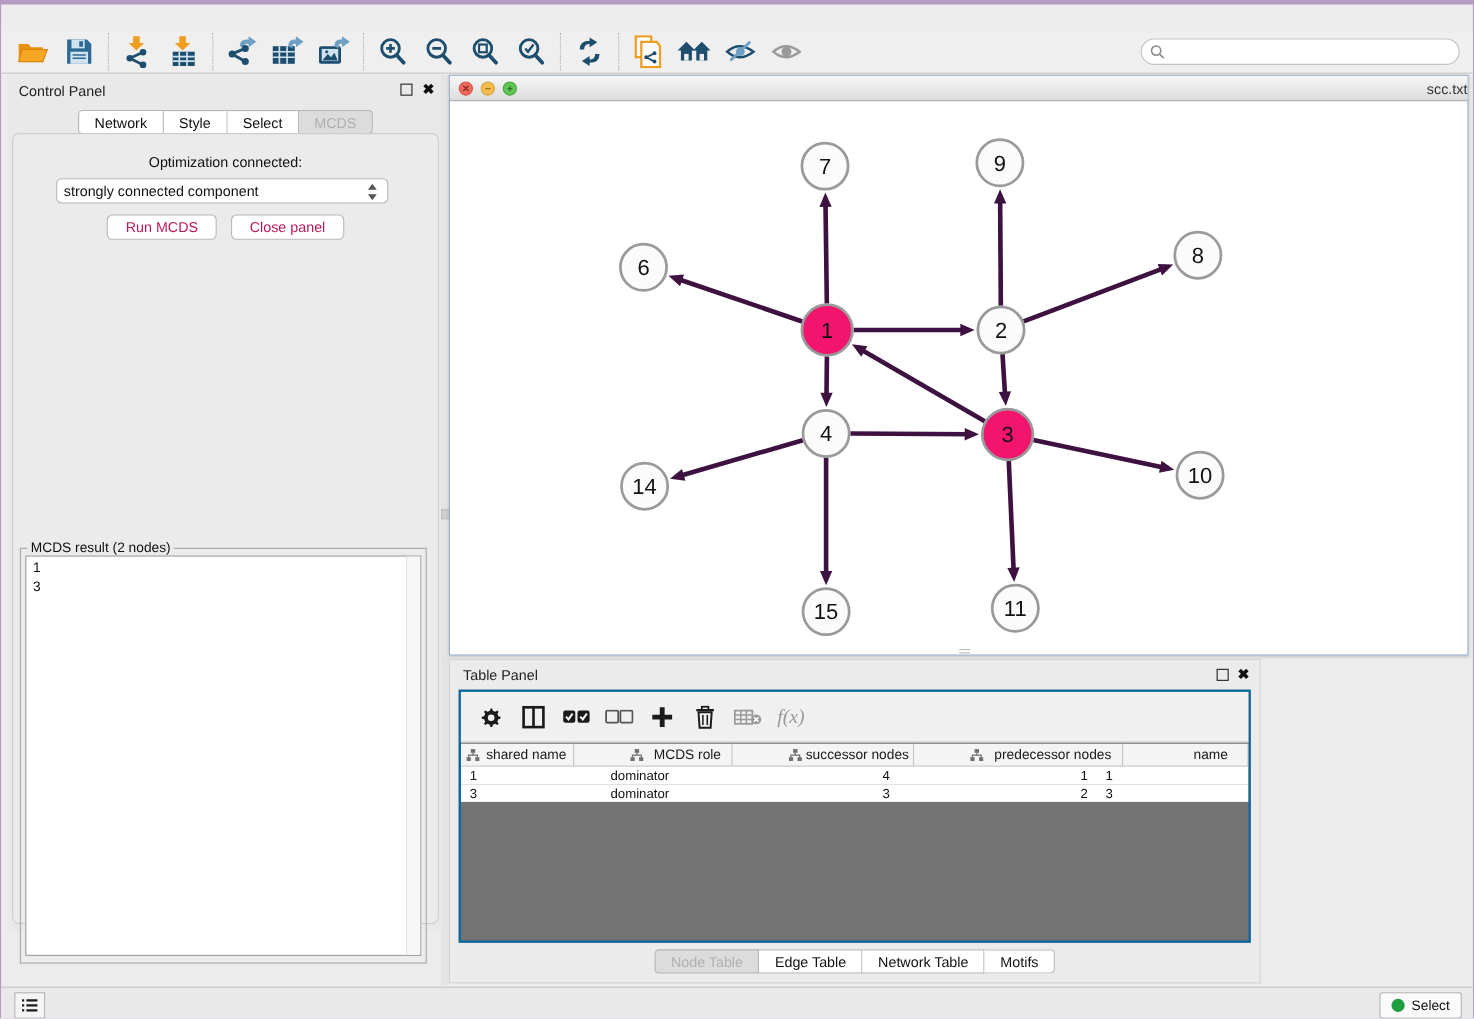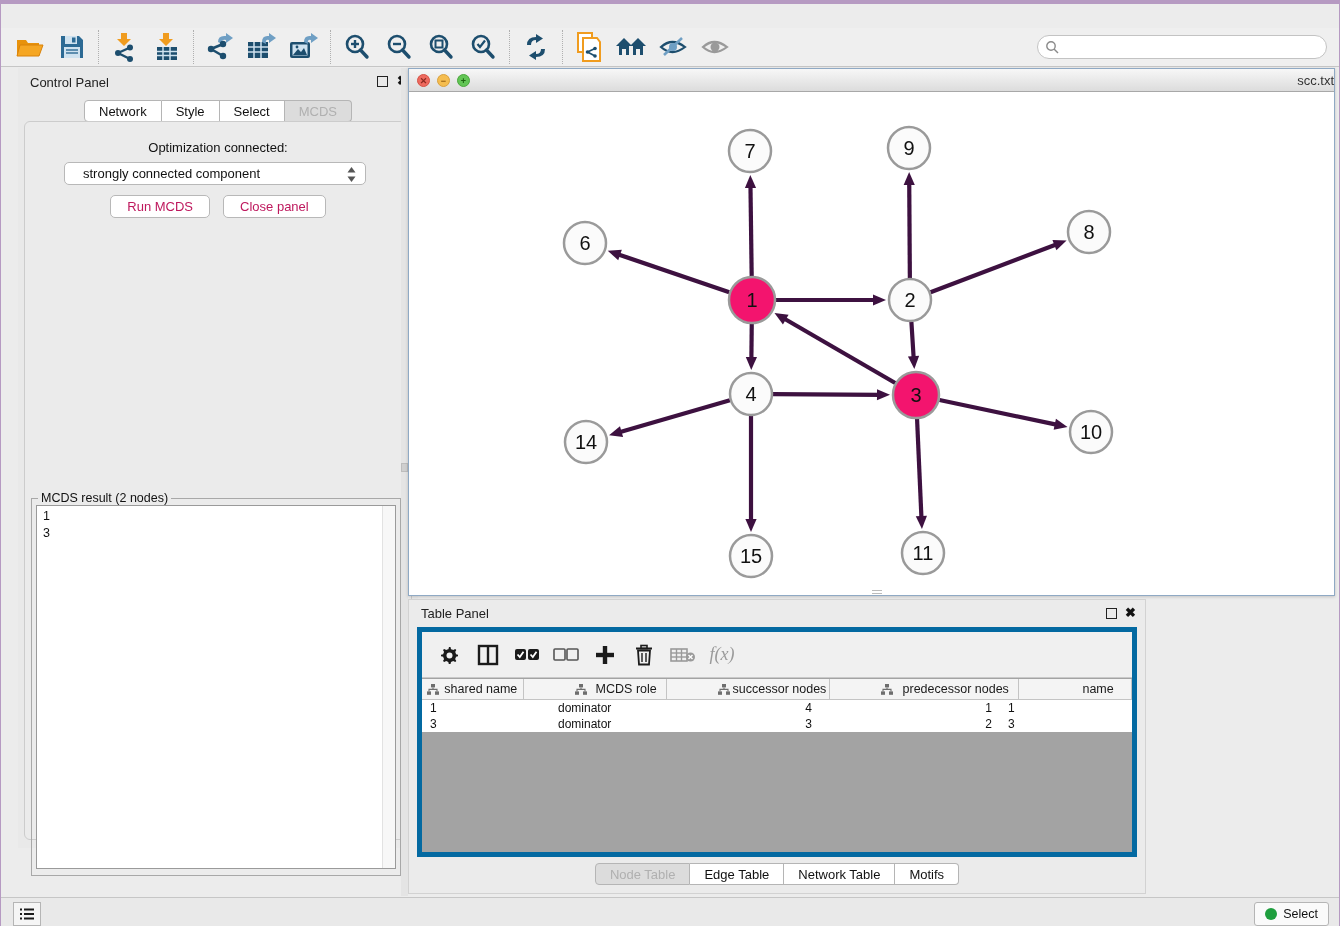--- a/index.html
+++ b/index.html
@@ -16,35 +16,35 @@
   
   .toolbar { position:absolute; left:0; top:24px; width:100%; height:39px; background:#efefef; border-bottom:1px solid #c6c6c6; }
   .tb-row { position:absolute; left:8px; top:0; height:100%; display:flex; align-items:center; }
   .tb-btn { width:42px; height:34px; display:flex; align-items:center; justify-content:center; }
   .tb-sep { width:1px; height:34px; margin:0 5px; border-left:1px dotted #b0b0b0; }
   .search-wrap { position:absolute; right:12px; top:7px; width:290px; height:24px; }
   .search-wrap input { width:100%; height:100%; border:1px solid #c3c3c3; border-radius:12px; background:#fff; padding-left:26px; font-size:12px; outline:none; }
   .search-glass { position:absolute; left:8px; top:5px; }
 
   
-  .control-panel { position:absolute; left:17px; top:64px; width:400px; height:780px; background:#e9e9e9; }
+  .control-panel { position:absolute; left:4px; top:64px; width:400px; height:780px; background:#e9e9e9; }
   .cp-header { position:absolute; left:0; top:0; width:100%; height:30px; }
   .panel-title { position:absolute; left:12px; top:7px; font-size:13px; color:#222; }
   .float-ico { position:absolute; top:8px; width:11px; height:11px; border:1.5px solid #222; }
   .close-ico { position:absolute; top:5px; font-size:13px; font-weight:bold; color:#111; }
   .cp-float { right:30px; } .cp-close { right:10px; }
   .seg-tabs { position:absolute; display:flex; }
   .cp-tabs { left:50%; transform:translateX(-50%); top:32px; }
   .seg { height:22px; padding:2px 14px; background:#fff; border:1px solid #b5b5b5; border-left:none; font-size:13px; color:#111; display:flex; align-items:center; }
   .seg:first-child { border-left:1px solid #b5b5b5; border-radius:4px 0 0 4px; }
   .seg:last-child { border-radius:0 4px 4px 0; }
   .seg.sel { background:#dcdcdc; color:#b0b0b0; }
   .cp-body { position:absolute; left:6px; right:6px; top:53px; bottom:8px; background:#ebebeb; border:1px solid #cccccc; border-radius:6px; }
   .opt-label { position:absolute; left:0; right:0; top:18px; text-align:center; font-size:13px; color:#111; }
-  .dropdown { position:absolute; left:39px; right:45px; top:40px; height:23px; background:#fff; border:1px solid #b8b8b8; border-radius:5px; font-size:13px; color:#111; display:flex; align-items:center; padding-left:18px; }
+  .dropdown { position:absolute; left:39px; right:45px; top:40px; height:23px; background:#fff; border:1px solid #b8b8b8; border-radius:5px; font-size:13px; color:#111; display:flex; align-items:center; padding-left:6px; }
   .dd-stepper { position:absolute; right:8px; top:3px; }
   .cp-buttons { position:absolute; left:0; right:0; top:73px; display:flex; justify-content:center; gap:13px; }
   .btn { height:23px; padding:0 16px; background:#fff; border:1px solid #b8b8b8; border-radius:5px; font-size:13px; color:#be185d; display:flex; align-items:center; }
   .result-box { position:absolute; left:6px; right:10px; top:376px; height:378px; border:1px solid #a8a8a8; }
   .result-legend { position:absolute; left:6px; top:-8px; background:#ebebeb; padding:0 3px; font-size:12.5px; color:#111; }
   .result-inner { position:absolute; left:4px; right:4px; top:6px; bottom:6px; background:#fff; border:1px solid #9a9a9a; font-size:12.5px; color:#111; line-height:17px; padding:2px 6px; white-space:pre-line; }
   .result-scroll { position:absolute; right:5px; top:7px; bottom:7px; width:13px; background:#f7f7f7; border-left:1px solid #e2e2e2; }
 
   
   .v-split { position:absolute; left:400px; top:64px; width:7px; height:828px; background:#e4e4e4; }
@@ -58,21 +58,21 @@
   .nl-red { background:#ee6a5f; border:1px solid #d55347; color:#8c2b22; }
   .nl-yellow { background:#f5bd4f; border:1px solid #d9a13f; color:#935c10; }
   .nl-green { background:#62c555; border:1px solid #4aa73c; color:#1d6410; }
   .net-title { position:absolute; left:0; right:0; top:4px; text-align:right; font-size:13px; color:#333; }
   .net-canvas { position:absolute; left:1px; top:24px; right:1px; bottom:1px; background:#fff; }
   .net-grip { position:absolute; left:50%; bottom:1px; width:10px; height:4px; border-top:1px solid #bbb; border-bottom:1px solid #bbb; }
 
   
   .table-panel { position:absolute; left:407px; top:595px; width:738px; height:295px; background:#ebebeb; border:1px solid #d2d2d2; }
   .tp-float { right:28px; } .tp-close { right:9px; }
-  .tp-box { position:absolute; left:8px; right:8px; top:27px; height:230px; background:#a3a3a3; border:5px solid #0369a1;padding-left:20px; }
+  .tp-box { position:absolute; left:8px; right:8px; top:27px; height:230px; background:#737373; border:2px solid #0369a1;padding-left:20px; }
   .tp-toolbar { position:absolute; left:0; right:0; top:0; height:46px; background:#f0f0f0; border-bottom:1px solid #c9c9c9; display:flex; align-items:center; padding-left:12px; gap:9px; }
   .tp-tb-btn { width:30px; height:30px; display:flex; align-items:center; justify-content:center; }
   .fx-label { font-family:"Liberation Serif", serif; font-style:italic; font-size:18px; color:#9a9a9a; }
   .tbl { position:absolute; left:0; right:0; top:47px; bottom:0; overflow:hidden; }
   .tbl-header { display:flex; height:21px; background:#f4f4f4; border-bottom:1px solid #c4c4c4;gap:46px; }
   .th { display:flex; align-items:center; border-right:1px solid #c4c4c4; font-size:12.5px; color:#1a1a1a; position:relative; }
   .th .hlabel { flex:1; text-align:center; }
   .th .hico { margin-left:5px; }
   .tbl-row { display:flex; height:16px; background:#fff; font-size:12px; color:#111; }
   .td { padding:0 8px; overflow:hidden; line-height:16px; }

